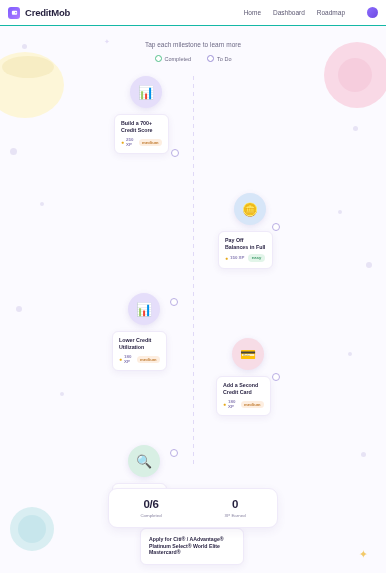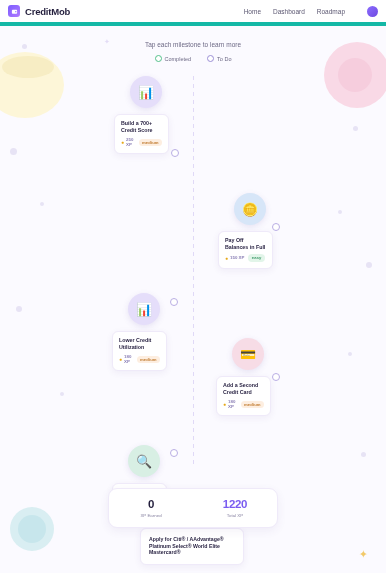--- a/index.html
+++ b/index.html
@@ -23,21 +23,21 @@
   .b3 { width:44px; height:44px; left:10px; bottom:22px; background:#d9eef2; }
   .b3i { position:absolute; left:18px; bottom:30px; width:28px; height:28px; border-radius:50%; background:#c7e6ec; }
   .dot { position:absolute; border-radius:50%; background:#e7e3f5; }
   .star { position:absolute; color:#f2c96a; font-size:11px; }
 
   
   header.topbar {
     position:relative; z-index:5;
     height:26px; background:#ffffff;
     display:flex; align-items:center; padding:0 8px;
-    border-bottom:4px solid #14b8a6;
+    border-bottom:1px solid #14b8a6;
   }
   .brand { display:flex; align-items:center; gap:5px; }
   .brand-mark {
     width:12px; height:12px; border-radius:3px;
     background:linear-gradient(135deg,#7c5cff,#b07cff);
     display:flex; align-items:center; justify-content:center;
     color:#fff; font-size:7px;
   }
   .brand-name { font-size:9.5px; font-weight:700; letter-spacing:-0.2px; color:#241f3d; }
   nav.topnav { margin-left:auto; display:flex; align-items:center; gap:12px; }
@@ -261,20 +261,20 @@
     <div class="card final-card">
       <div class="card-title">Apply for Citi® / AAdvantage® Platinum Select® World Elite Mastercard®</div>
 
     </div>
   </div>
   <div class="marker final" style="left:229px; top:444px;"></div>
 </div>
 
 <div class="stats">
   <div class="stat">
+    <div class="val">0/6</div>
+    <div class="lab">Completed</div>
+  </div>
+  <div class="stat">
     <div class="val">0</div>
     <div class="lab">XP Earned</div>
   </div>
-  <div class="stat accent">
-    <div class="val">1220</div>
-    <div class="lab">Total XP</div>
-  </div>
 </div>
 
 </body></html>

